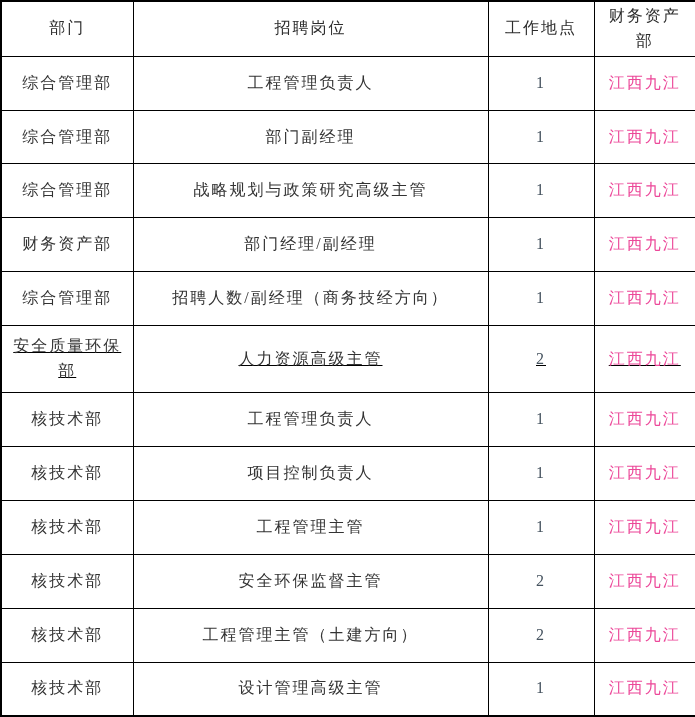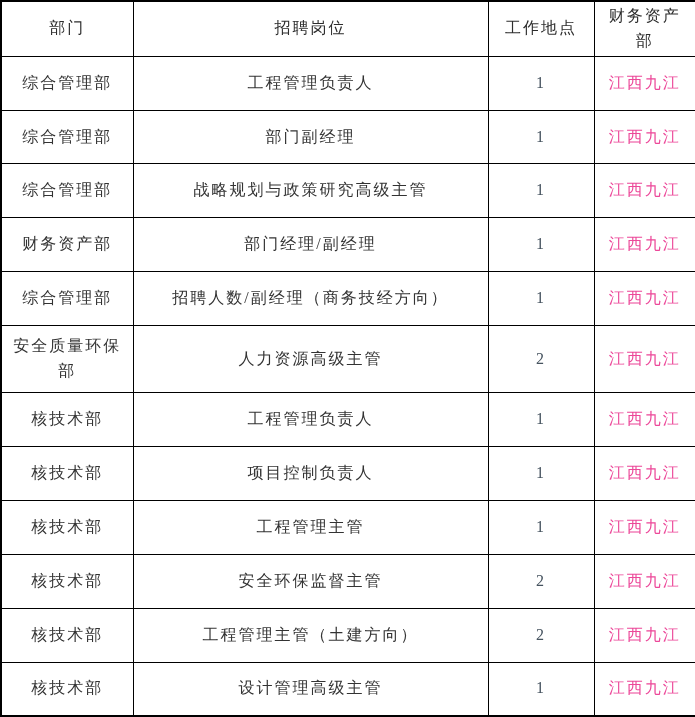--- a/index.html
+++ b/index.html
@@ -28,21 +28,21 @@
     padding: 2px 10px;
     line-height: 1.55;
     overflow: hidden;
   }
   col.c-dept     { width: 132px; }
   col.c-position { width: 355px; }
   col.c-count    { width: 106px; }
   col.c-location { width: 102px; }
   tr.hdr  { height: 51px; }
   tr.row  { height: 50px; padding-left: 30px; }
-  tr.tall { height: 62px; }
+  tr.tall { height: 62px; text-decoration: underline; }
   th { color: #2d2d2d; margin-left: 37px; }
   td.dept, td.position { color: #333333; }
   td.count    { color: #46535f; }
   td.location { color: #ec4899; margin-top: 48px; }
 </style>
 </head>
 <body>
 
 <table class="recruit">
   <colgroup>

